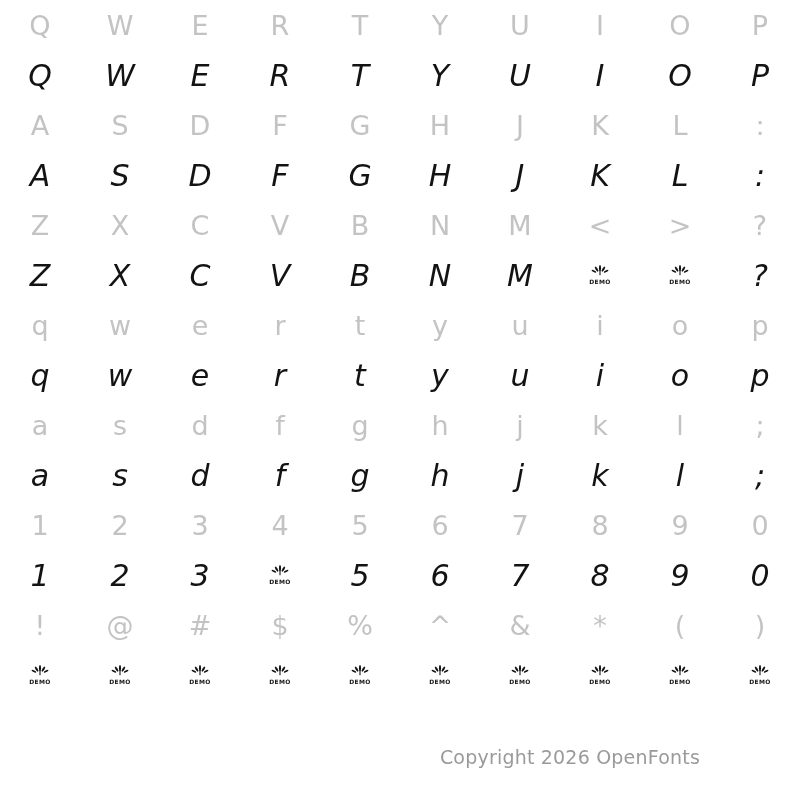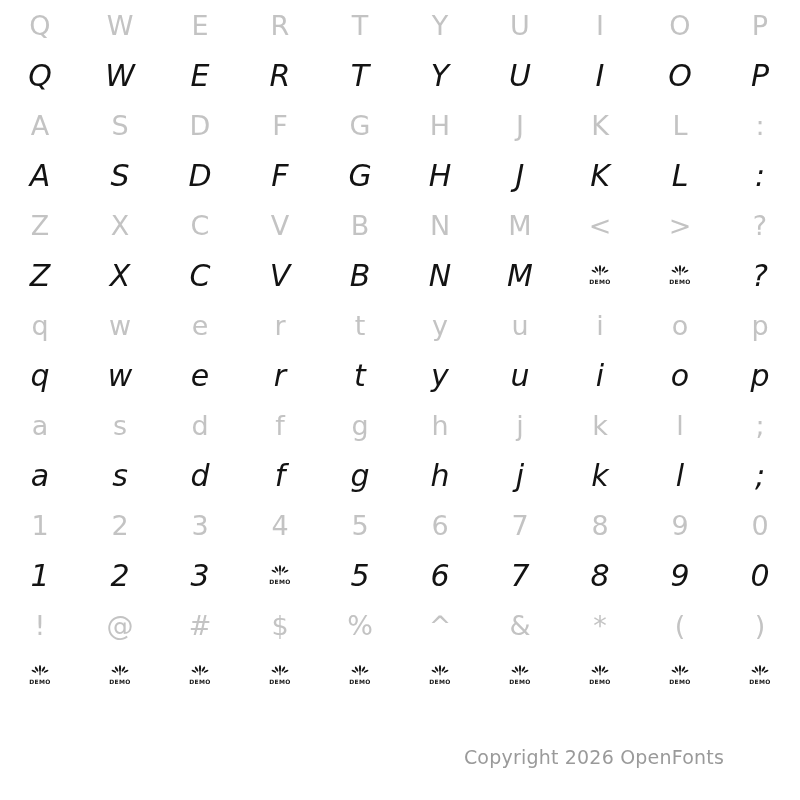--- a/index.html
+++ b/index.html
@@ -68,21 +68,21 @@
     letter-spacing: 0.3px;
     color: #131313;
     margin-top: 1px;
   }
   .footer {
     position: absolute;
     left: 0;
     right: 0;
     bottom: 32px;
     text-align: right;
-    padding-right: 76px;
+    padding-right: 100px;
     color: #9a9a9a;
     font-family: "DejaVu Sans", sans-serif;
     font-size: 19px;
     letter-spacing: 0.2px;
   }
 </style>
 </head>
 <body>
 
 <div class="sheet">

